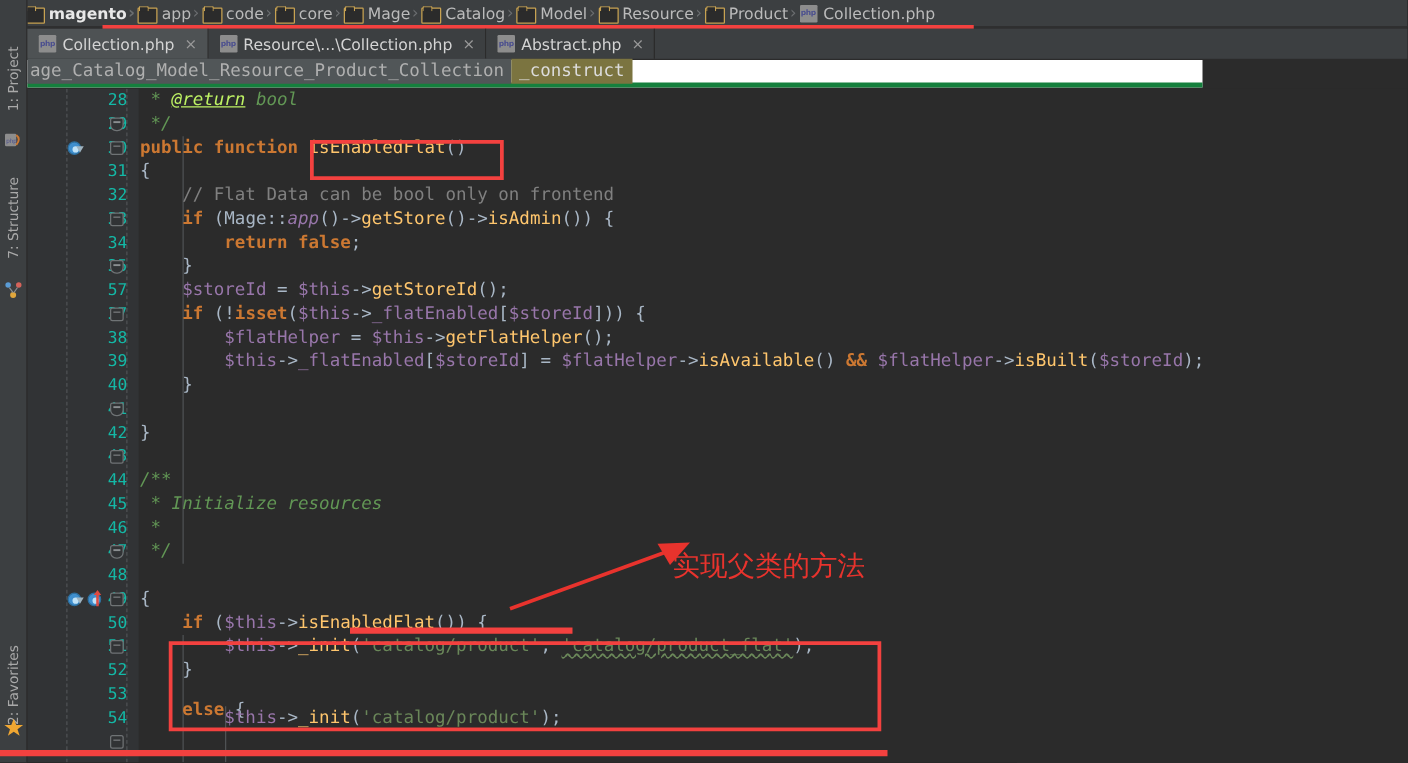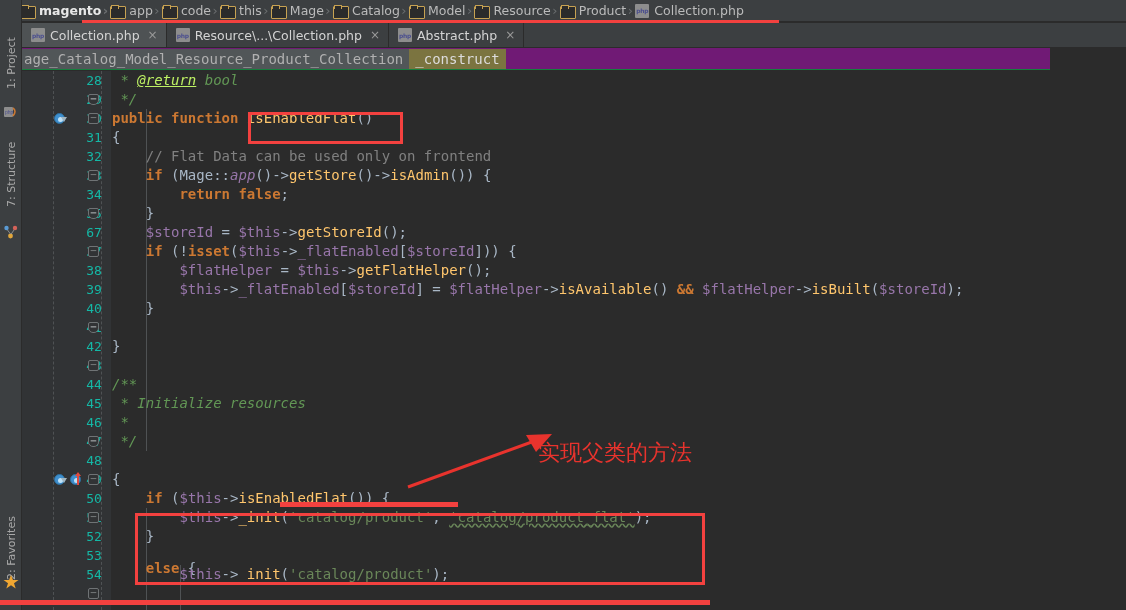--- a/index.html
+++ b/index.html
@@ -65,23 +65,23 @@
     font-size: 12.5px; color: #d4d4d4; white-space: nowrap;
     border-right: 1px solid #2b2b2b; background: #3c3f41;
   }
   .tab.active { background: #4e5254; }
   .tab .tlabel { margin-right: 8px; }
   .tab .tclose { color: #9a9a9a; font-size: 12px; line-height: 1; }
   .tabbar .tabfill { flex: 1; background: #3c3f41; border-right: none; }
 
   
   .navbar {
-    position: absolute; left: 22px; top: 48px; width: 1028px; height: 22px;
-    background: #701a75; display: flex; align-items: center;
-    border-bottom: 1px solid #15803d;
+    position: absolute; left: 22px; top: 48px; width: 940px; height: 22px;
+    background: #ffffff; display: flex; align-items: center;
+    border-bottom: 4px solid #15803d;
   }
   .nav-class {
     height: 20px; display: flex; align-items: center; padding: 0 6px 0 2px;
     background: #515658; color: #b0b0b0;
     font-family: "DejaVu Sans Mono", monospace; font-size: 14px;
   }
   .nav-method {
     height: 20px; display: flex; align-items: center; padding: 0 6px;
     background: #7b7440; color: #dcdcdc;
     font-family: "DejaVu Sans Mono", monospace; font-size: 14px;
@@ -210,21 +210,21 @@
       <span>app</span>
       <span class="sep">›</span>
     </div>
     <div class="crumb">
       <span class="ic-folder"></span>
       <span>code</span>
       <span class="sep">›</span>
     </div>
     <div class="crumb">
       <span class="ic-folder"></span>
-      <span>this</span>
+      <span>core</span>
       <span class="sep">›</span>
     </div>
     <div class="crumb">
       <span class="ic-folder"></span>
       <span>Mage</span>
       <span class="sep">›</span>
     </div>
     <div class="crumb">
       <span class="ic-folder"></span>
       <span>Catalog</span>
@@ -316,21 +316,21 @@
       <div class="gutter-edge"></div>
 
       <div class="lnum" style="top:0px;">28</div>
       <div class="lnum" style="top:19px;">29</div>
       <div class="lnum" style="top:38px;">30</div>
       <div class="lnum" style="top:57px;">31</div>
       <div class="lnum" style="top:76px;">32</div>
       <div class="lnum" style="top:95px;">33</div>
       <div class="lnum" style="top:114px;">34</div>
       <div class="lnum" style="top:133px;">35</div>
-      <div class="lnum" style="top:152px;">67</div>
+      <div class="lnum" style="top:152px;">57</div>
       <div class="lnum" style="top:171px;">37</div>
       <div class="lnum" style="top:190px;">38</div>
       <div class="lnum" style="top:209px;">39</div>
       <div class="lnum" style="top:228px;">40</div>
       <div class="lnum" style="top:247px;">41</div>
       <div class="lnum" style="top:266px;">42</div>
       <div class="lnum" style="top:285px;">43</div>
       <div class="lnum" style="top:304px;">44</div>
       <div class="lnum" style="top:323px;">45</div>
       <div class="lnum" style="top:342px;">46</div>
@@ -371,21 +371,21 @@
 
     <div class="code">
       <div class="indent-guide" style="left:34px; top:38px; height:342px;"></div>
       <div class="indent-guide" style="left:34px; top:437px; height:102px;"></div>
       <div class="indent-guide" style="left:68px; top:494px; height:45px;"></div>
 
       <div class="cl" style="top:0px;"><span class="doc"> * </span><span class="tag">@return</span><span class="doc"> bool</span></div>
       <div class="cl" style="top:19px;"><span class="doc"> */</span></div>
       <div class="cl" style="top:38px;"><span class="kw">public function </span><span class="fn">isEnabledFlat</span><span class="def">()</span></div>
       <div class="cl" style="top:57px;"><span class="def">{</span></div>
-      <div class="cl" style="top:76px;"><span class="cmt">    // Flat Data can be used only on frontend</span></div>
+      <div class="cl" style="top:76px;"><span class="cmt">    // Flat Data can be bool only on frontend</span></div>
       <div class="cl" style="top:95px;"><span class="kw">    if </span><span class="def">(Mage::</span><span class="var" style="font-style:italic">app</span><span class="def">()-&gt;</span><span class="fn">getStore</span><span class="def">()-&gt;</span><span class="fn">isAdmin</span><span class="def">()) {</span></div>
       <div class="cl" style="top:114px;"><span class="kw">        return </span><span class="kw">false</span><span class="def">;</span></div>
       <div class="cl" style="top:133px;"><span class="def">    }</span></div>
       <div class="cl" style="top:152px;"><span class="var">    $storeId </span><span class="def">= </span><span class="var">$this</span><span class="def">-&gt;</span><span class="fn">getStoreId</span><span class="def">();</span></div>
       <div class="cl" style="top:171px;"><span class="kw">    if </span><span class="def">(!</span><span class="kw">isset</span><span class="def">(</span><span class="var">$this</span><span class="def">-&gt;</span><span class="var">_flatEnabled</span><span class="def">[</span><span class="var">$storeId</span><span class="def">])) {</span></div>
       <div class="cl" style="top:190px;"><span class="var">        $flatHelper </span><span class="def">= </span><span class="var">$this</span><span class="def">-&gt;</span><span class="fn">getFlatHelper</span><span class="def">();</span></div>
       <div class="cl" style="top:209px;"><span class="var">        $this</span><span class="def">-&gt;</span><span class="var">_flatEnabled</span><span class="def">[</span><span class="var">$storeId</span><span class="def">] = </span><span class="var">$flatHelper</span><span class="def">-&gt;</span><span class="fn">isAvailable</span><span class="def">() </span><span class="kw">&amp;&amp; </span><span class="var">$flatHelper</span><span class="def">-&gt;</span><span class="fn">isBuilt</span><span class="def">(</span><span class="var">$storeId</span><span class="def">);</span></div>
       <div class="cl" style="top:228px;"><span class="def">    }</span></div>
       <div class="cl" style="top:266px;"><span class="def">}</span></div>
       <div class="cl" style="top:285px;"><span class="def"> </span></div>

